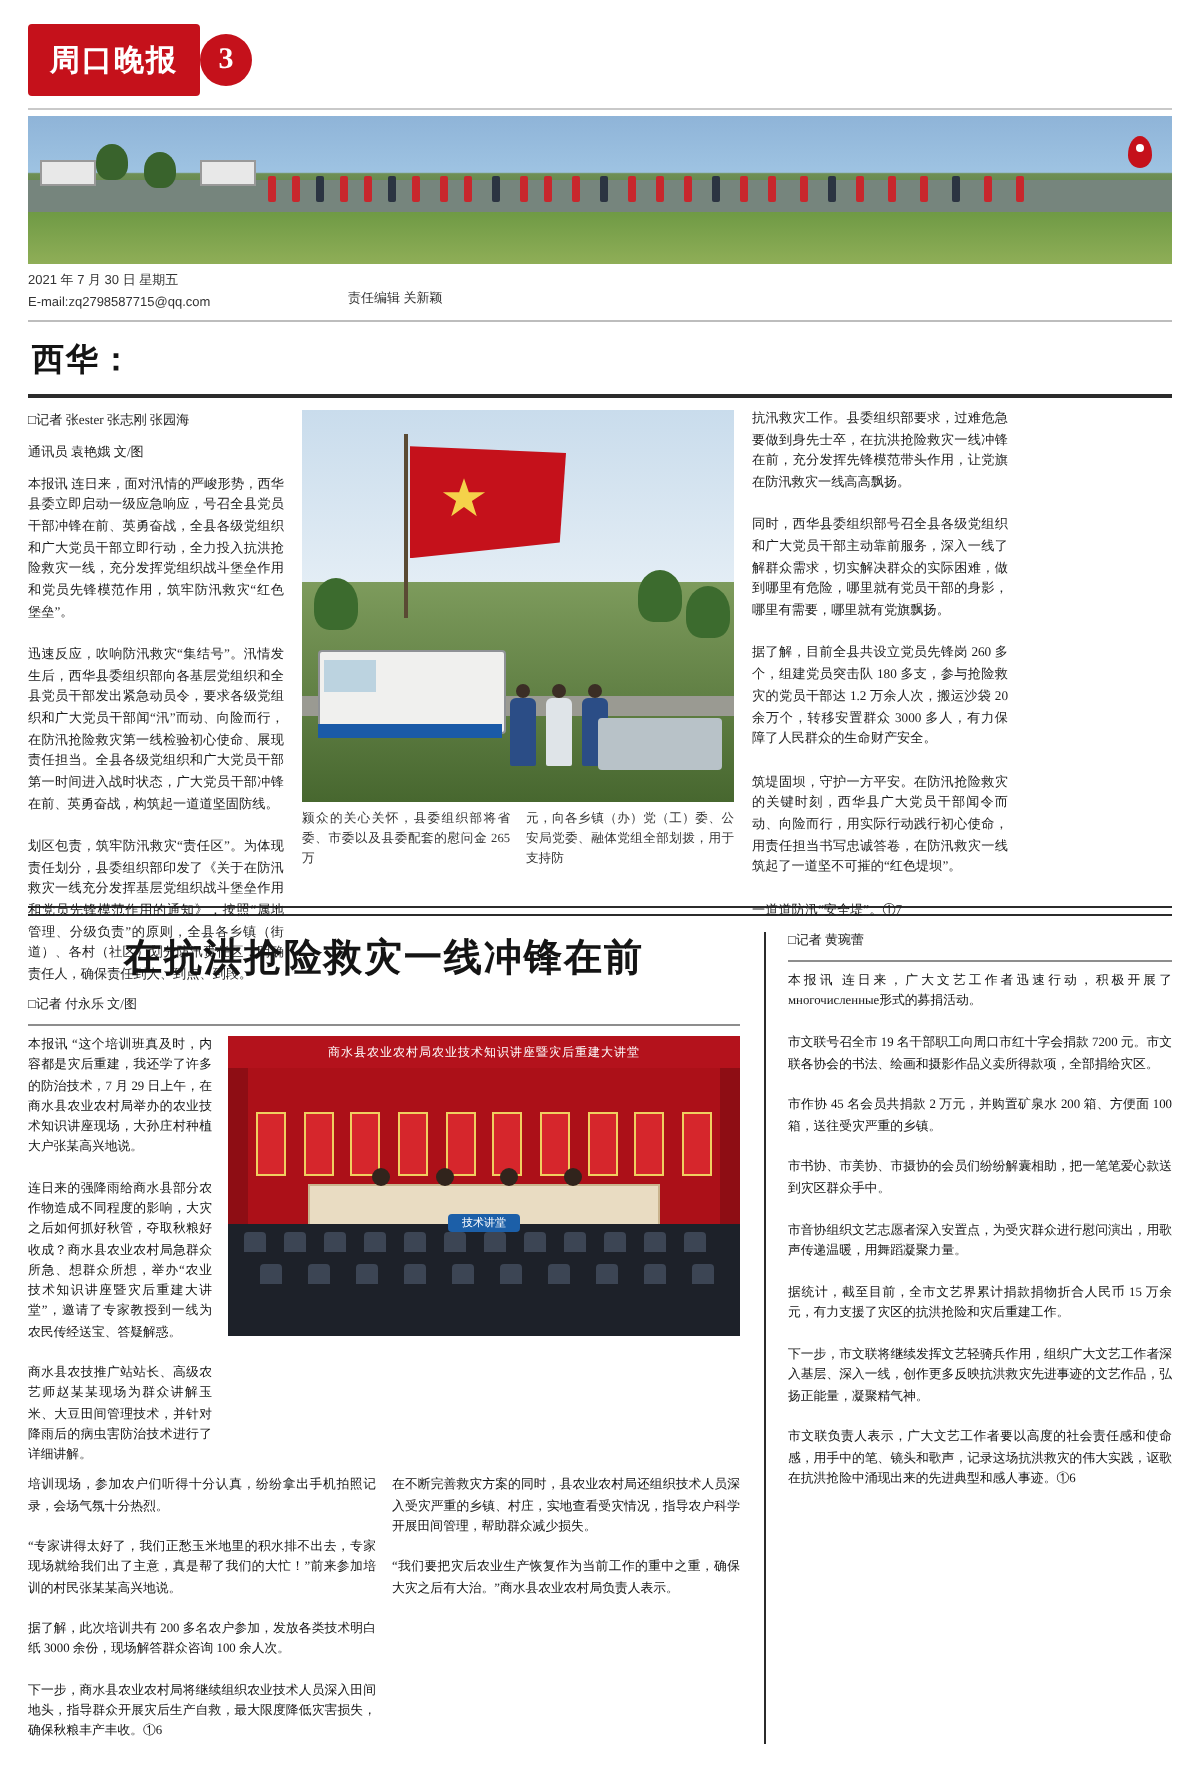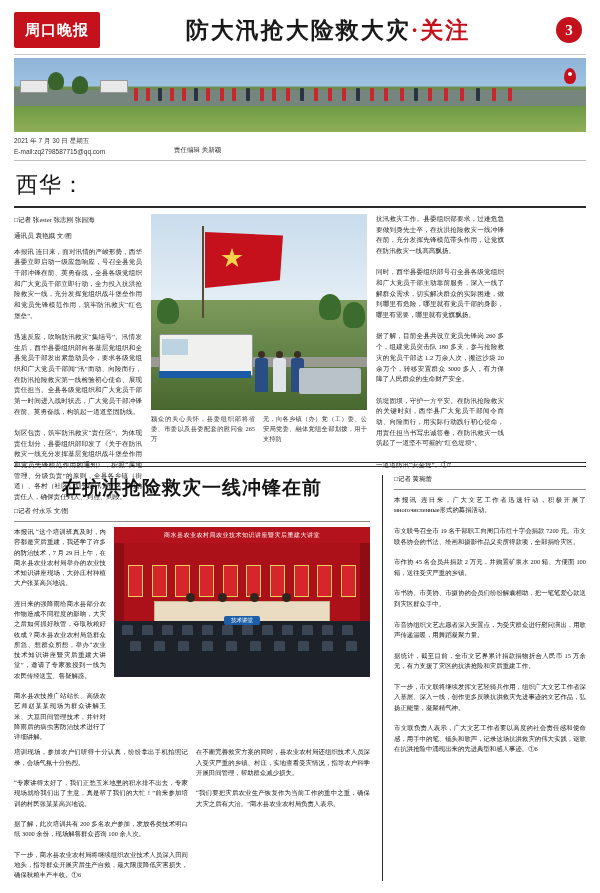--- a/index.html
+++ b/index.html
@@ -86,21 +86,21 @@
     gap:10px;
   }
   .dateline .col1{width:150px;line-height:1.7;}
   .dateline .col2{flex:1;text-align:left;line-height:1.7;padding-top:9px;}
 
   
   .lead{
     padding-top:9px;
   }
   .kicker{
-    font-size:22px;font-weight:normal;letter-spacing:1px;
+    font-size:16px;font-weight:bold;letter-spacing:1px;
     margin:0 0 6px 2px;
   }
   .headline{
     font-size:29px;font-weight:bold;
     letter-spacing:1px;
     color:#b3101a;
     margin:0 0 9px 2px;
     line-height:1.12;
     white-space:nowrap;
   }
@@ -212,23 +212,20 @@
     font-size:5.5px;padding:1px 7px;border-radius:2px;
   }
 </style>
 </head>
 <body>
 
 <div class="page">
 
   <div class="masthead">
     <div class="nameplate">周口晚报</div>
-    <div class="banner-title">
-      <span>防大汛抢大险救大灾</span><span class="hl">·</span><span class="hl">关注</span>
-    </div>
     <div class="page-no">3</div>
   </div>
 
   <div class="topphoto">
     <div class="tp-field"></div>
     <div class="tp-water"></div>
     <div class="tp-tree" style="left:34px"></div>
     <div class="tp-tree" style="left:58px;top:18px"></div>
     <div class="tp-truck" style="left:6px"></div>
     <div class="tp-truck" style="left:86px"></div>

